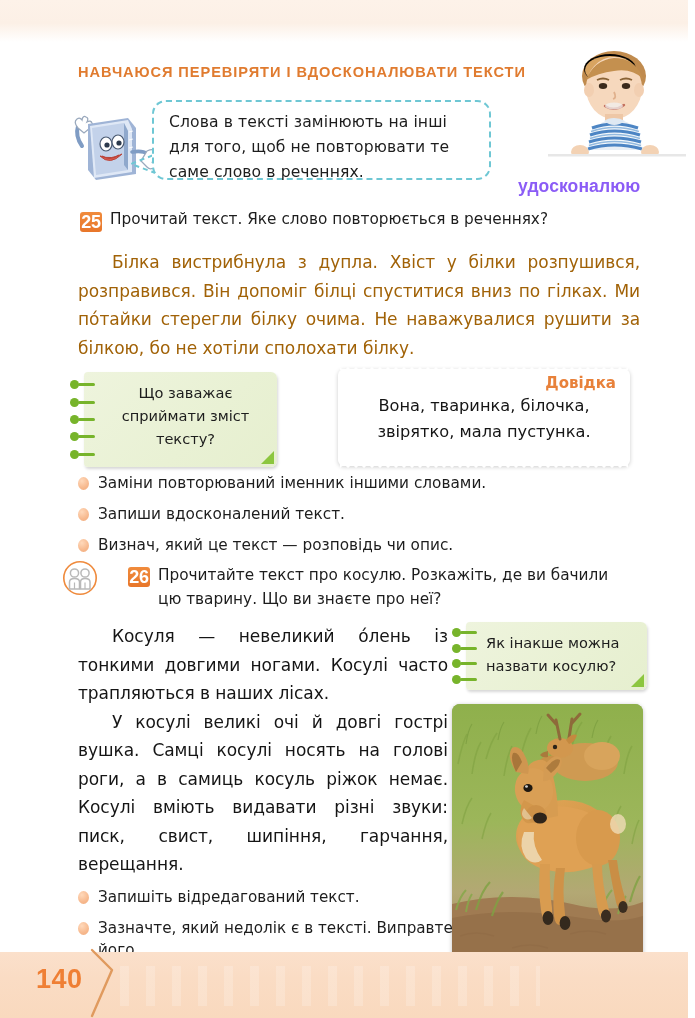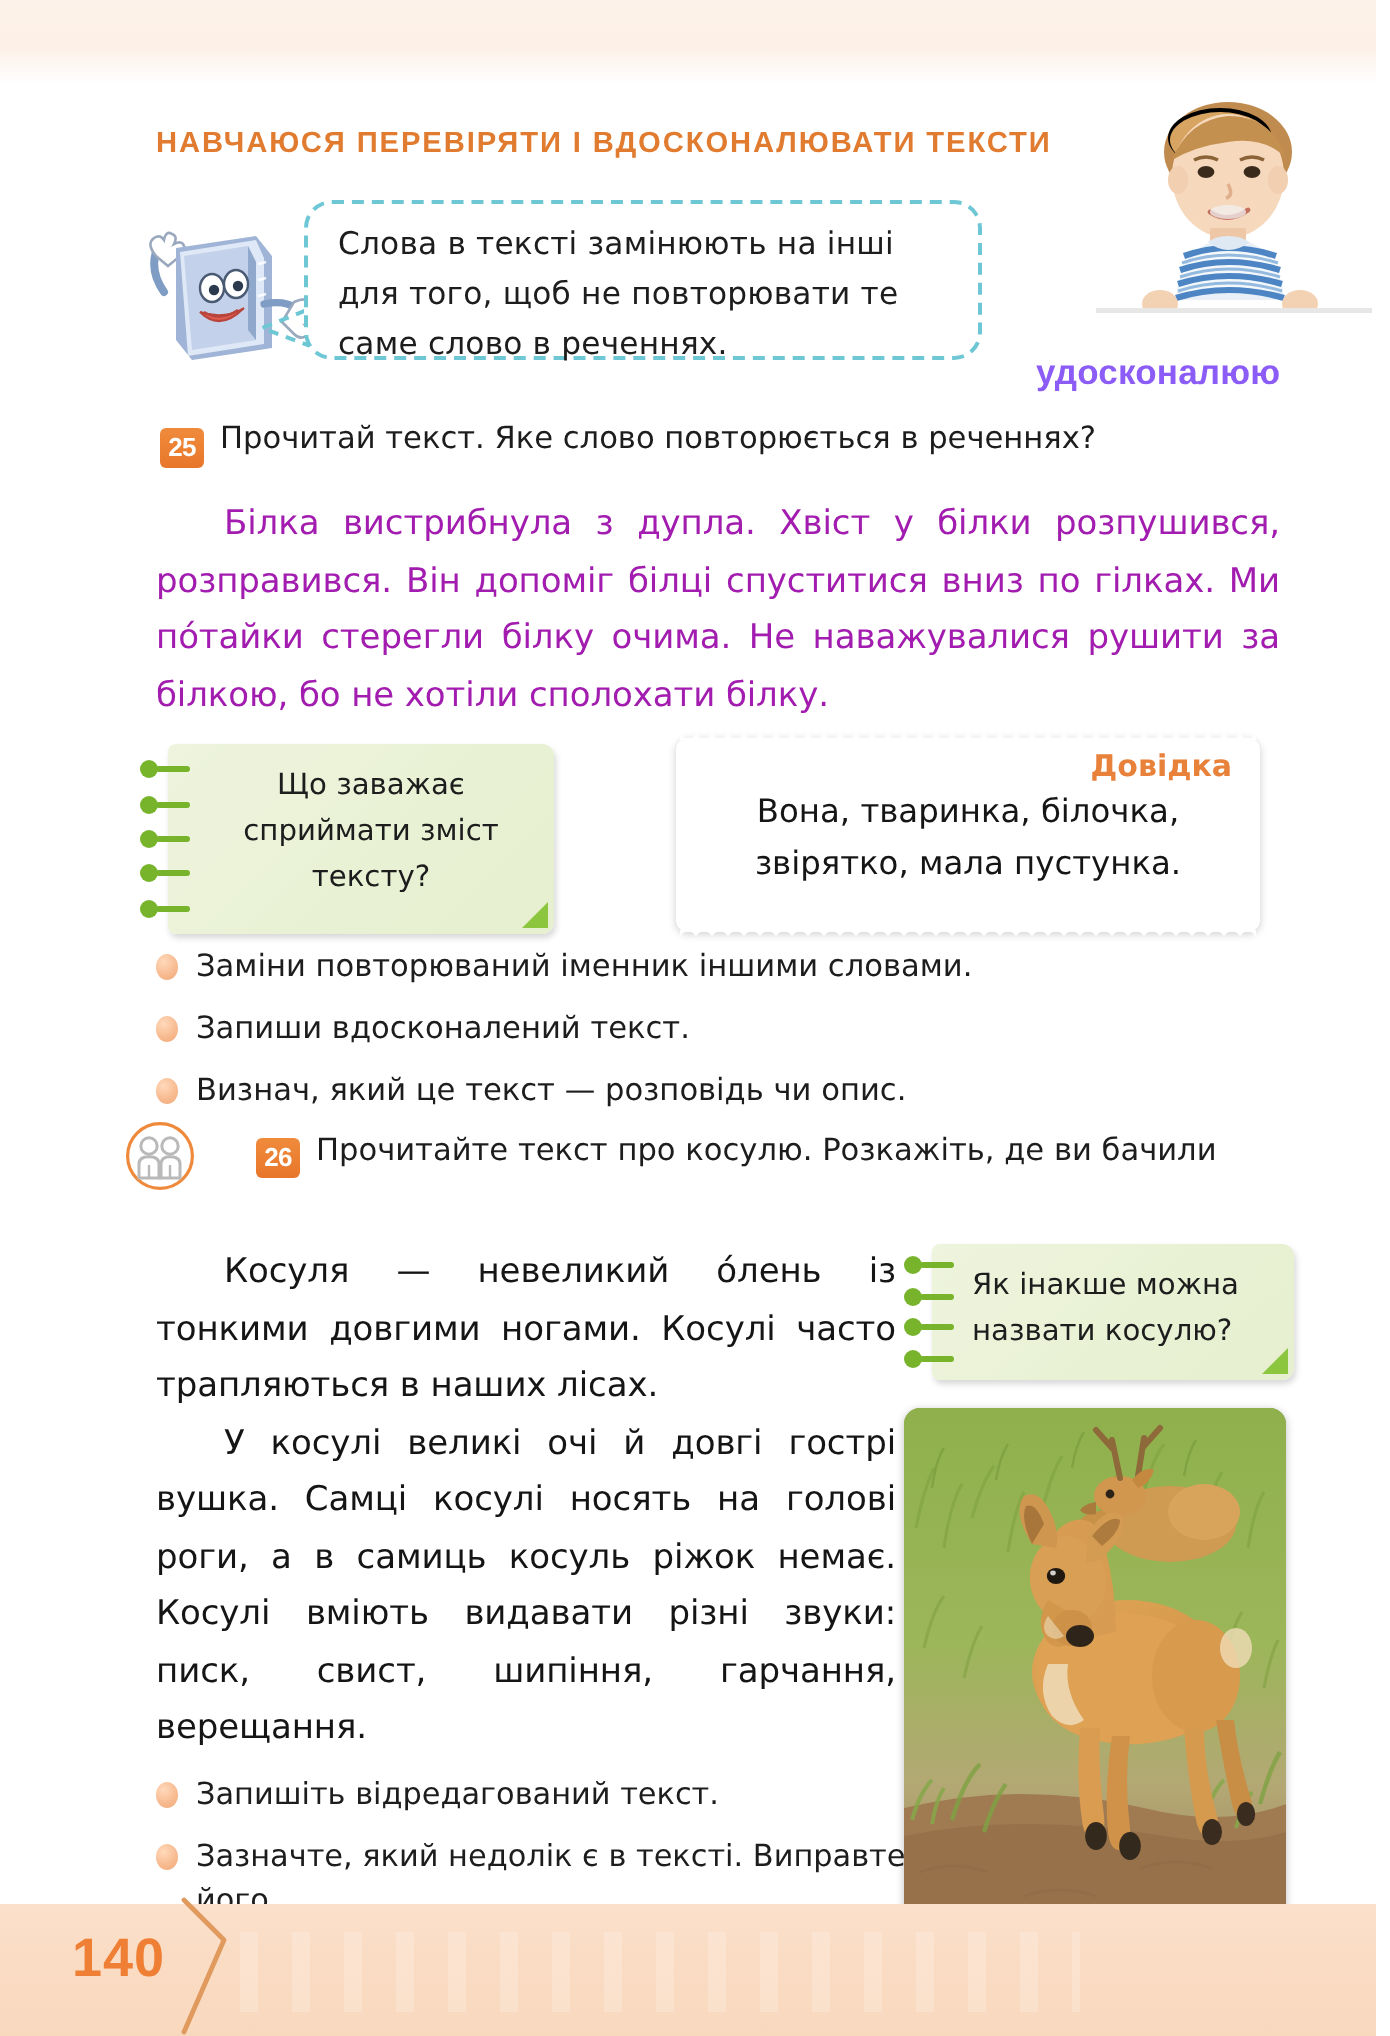--- a/index.html
+++ b/index.html
@@ -110,21 +110,21 @@
     left: 128px; top: 148px;
     width: 34px; height: 30px;
   }
   
   .ex-badge {
     display: inline-block;
     width: 22px; height: 20px;
     background: linear-gradient(180deg,#f08b3c 0%, #e8762a 100%);
     border-radius: 3px;
     color: #ffffff;
-    font-size: 13px;
+    font-size: 18px;
     font-weight: bold;
     text-align: center;
     line-height: 20px;
     letter-spacing: -.3px;
     vertical-align: -3px;
   }
   .ex25-row {
     position: absolute;
     left: 80px; top: 210px;
     width: 560px;
@@ -137,21 +137,21 @@
     font-family: "DejaVu Sans", sans-serif;
     vertical-align: 1px;
   }
   
   .body-text-1 {
     position: absolute;
     left: 78px; top: 248px;
     width: 562px;
     font-size: 17px;
     line-height: 28.5px;
-    color: #a21caf;
+    color: #a16207;
     font-family: "DejaVu Sans", sans-serif;
     text-align: justify;
     text-indent: 34px;
     letter-spacing: -.05px;
   }
   
   .notepad {
     position: absolute;
     background: linear-gradient(135deg,#eef4dd 0%, #e9f1d4 60%, #e6efcf 100%);
     border-radius: 4px 6px 6px 4px;
@@ -489,20 +489,21 @@
       <circle cx="23" cy="13" r="4.1" fill="#ffffff" stroke="#b9b9b9" stroke-width="1.5"></circle>
       <path d="M7.5 29 L7.5 22 Q7.5 18.4 12.5 18.4 Q17.5 18.4 17.5 22 L17.5 29 Z" fill="#ffffff" stroke="#b9b9b9" stroke-width="1.5"></path>
       <path d="M18.5 29 L18.5 22 Q18.5 18.4 23 18.4 Q28 18.4 28 22 L28 29 Z" fill="#ffffff" stroke="#b9b9b9" stroke-width="1.5"></path>
       <path d="M12.5 22.5 L12.5 29" stroke="#b9b9b9" stroke-width="1.2"></path>
       <path d="M23 22.5 L23 29" stroke="#b9b9b9" stroke-width="1.2"></path>
     </svg>
   </div>
 
   <div class="ex26-block">
     <span class="ex-badge">26</span><span class="instr" style="margin-left:8px;">Прочитайте текст про косулю. Розкажіть, де ви бачили</span>
+    <div class="ex26-text">цю тварину. Що ви знаєте про неї?</div>
   </div>
 
   <div class="body-text-2">
     <div>Косуля — невеликий о́лень із тонкими довгими ногами. Косулі часто трапляються в наших лісах.</div>
     <div class="para2">У косулі великі очі й довгі гострі вушка. Самці косулі носять на голові роги, а в самиць косуль ріжок немає. Косулі вміють видавати різні звуки: писк, свист, шипіння, гарчання, верещання.</div>
   </div>
 
   <div class="notepad" id="notepad-2">
     <div class="rings">
       <span class="ring"></span>

